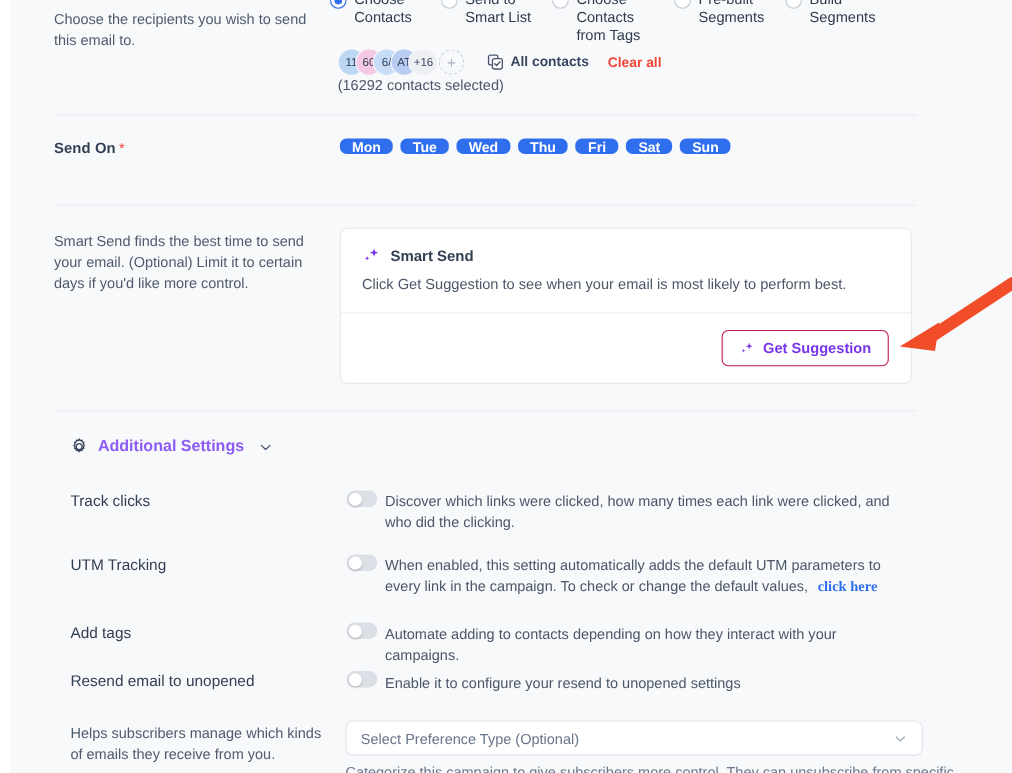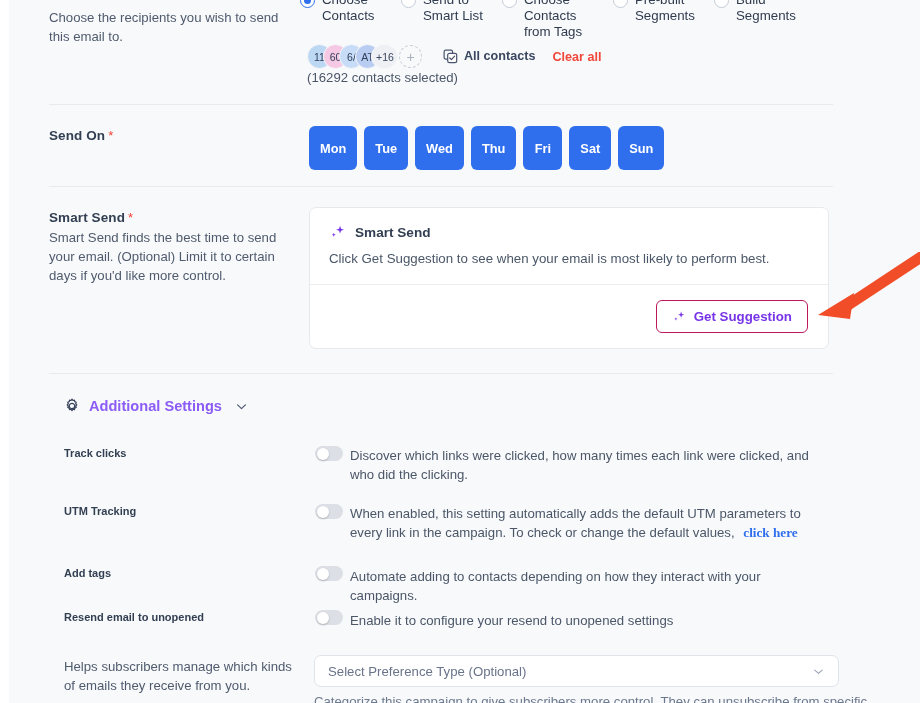--- a/index.html
+++ b/index.html
@@ -161,21 +161,21 @@
   }
 
   
   .days {
     position: absolute;
     left: 300px; top: 126px;
     display: flex;
     gap: 7px;
   }
   .day {
-    height: 44px;
+    height: 14px;
     min-width: 39px;
     padding: 0 11px;
     border-radius: 6px;
     background: #2f6fed;
     color: #fff;
     font-size: 12.8px;
     font-weight: 600;
     display: flex;
     align-items: center;
     justify-content: center;
@@ -270,22 +270,22 @@
     position: absolute;
     left: 1.5px; top: 1.5px;
     width: 12px; height: 12px;
     border-radius: 50%;
     background: #fff;
     box-shadow: 0 1px 2px rgba(0,0,0,.22);
   }
   .set-row-lbl {
     position: absolute;
     left: 55px;
-    font-size: 11px;
-    font-weight: 700;
+    font-size: 14px;
+    font-weight: 400;
     color: #323f52;
   }
   .set-row-ctrl {
     position: absolute;
     left: 306px;
   }
   .set-row-desc {
     position: absolute;
     left: 341px;
     font-size: 13.2px;
@@ -412,23 +412,20 @@
       <button class="day">Wed</button>
       <button class="day">Thu</button>
       <button class="day">Fri</button>
       <button class="day">Sat</button>
       <button class="day">Sun</button>
     </div>
 
     <div class="divider" style="top:186px;"></div>
 
     <div class="label-col" style="top:208px;">
-      <div>
-        <span class="lbl">Smart Send</span><span class="req">*</span>
-      </div>
       <div class="desc">Smart Send finds the best time to send your email. (Optional) Limit it to certain days if you'd like more control.</div>
     </div>
 
     <div class="ss-card">
       <div class="ss-head">
         <div class="ss-title-wrap">
           <svg width="17" height="17" viewBox="0 0 20 20">
             <path d="M13 2.2 L14.15 5.55 L17.5 6.7 L14.15 7.85 L13 11.2 L11.85 7.85 L8.5 6.7 L11.85 5.55 Z" fill="#7733e8"></path>
             <path d="M5.6 10.2 L6.25 12.05 L8.1 12.7 L6.25 13.35 L5.6 15.2 L4.95 13.35 L3.1 12.7 L4.95 12.05 Z" fill="#7733e8"></path>
           </svg>

